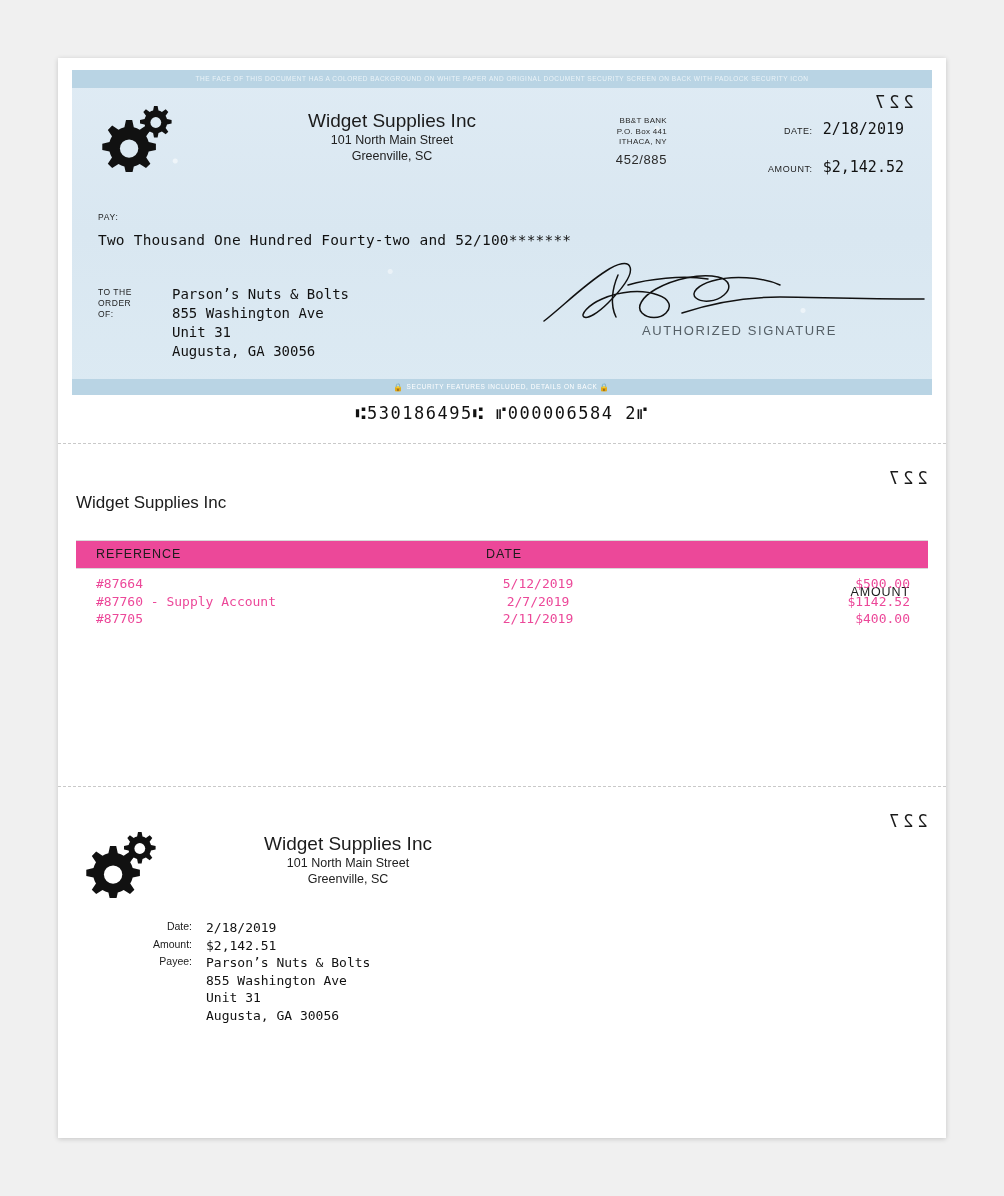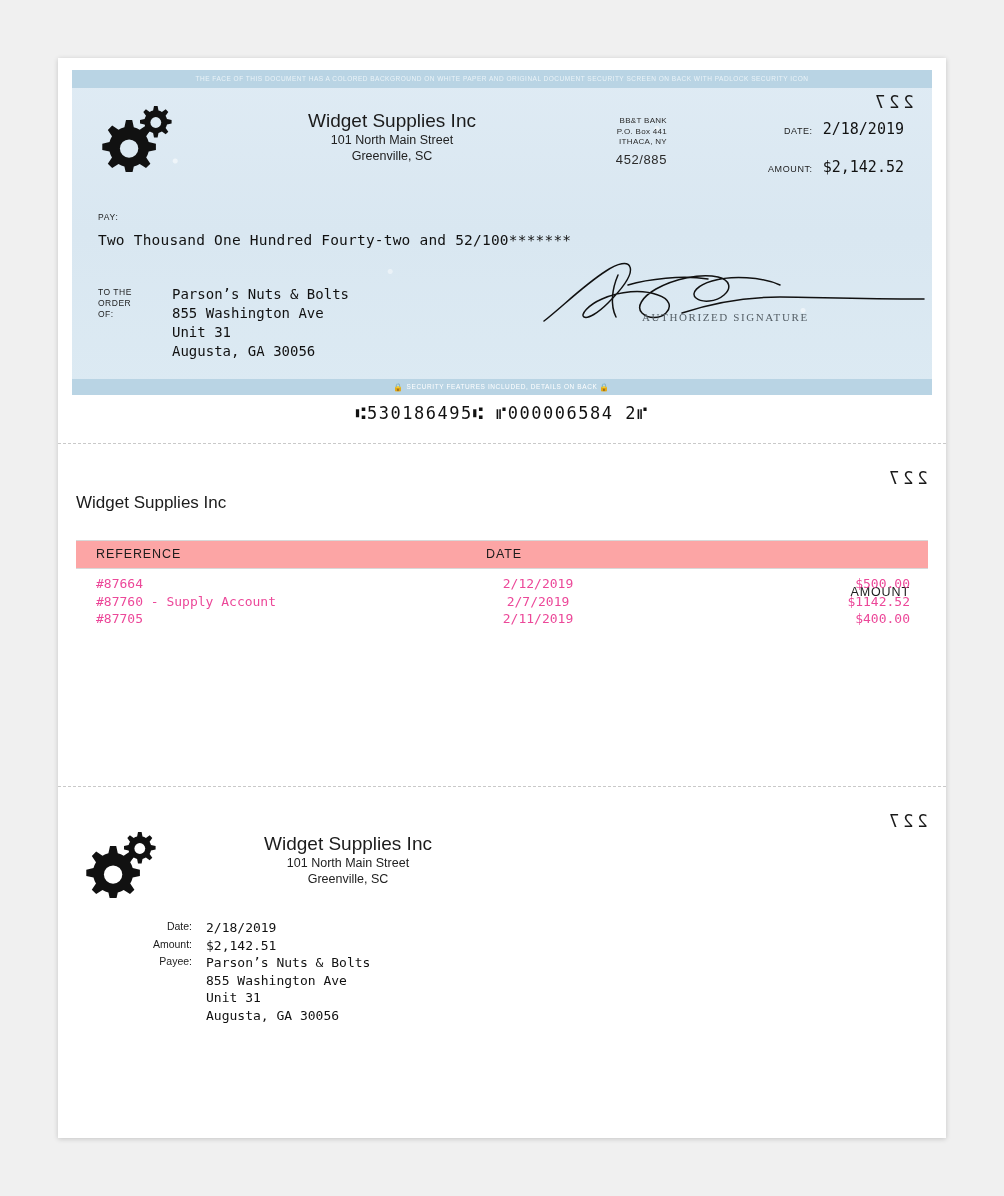--- a/index.html
+++ b/index.html
@@ -170,25 +170,24 @@
   .sig-area {
     position: absolute;
     right: 0px;
     top: 185px;
     width: 400px;
     height: 90px;
   }
   .sig-label {
     position: absolute;
     left: 110px;
-    top: 56px;
-    font-size: 11px;
+    top: 68px;
+    font-size: 13px;
     letter-spacing: 1.6px;
     color: #555f66;
-    font-family: Liberation Serif, serif;
   }
   .micr {
     position: absolute;
     left: 0;
     top: 345px;
     width: 888px;
     text-align: center;
     font-family: "DejaVu Sans Mono", monospace;
     font-size: 17px;
     letter-spacing: 1.5px;
@@ -218,21 +217,21 @@
     top: 435px;
     font-size: 17px;
     color: #1b1b1b;
   }
   .table-head {
     position: absolute;
     left: 18px;
     top: 482px;
     width: 852px;
     height: 27px;
-    background: #fca5a5;
+    background: #ec4899;
     border-top: 1px solid #d8d8d8;
     border-bottom: 1px solid #d8d8d8;
   }
   .th {
     position: absolute;
     top: 6px;
     font-size: 12.5px;
     letter-spacing: 0.9px;
     color: #1c1c1c;
   }
@@ -372,21 +371,21 @@
 
     <div class="table-head">
       <div class="th ref">REFERENCE</div>
       <div class="th date">DATE</div>
       <div class="th amt">AMOUNT</div>
     </div>
 
     <div class="rows">
       <div class="row">
         <span class="c-ref">#87664</span>
-        <span class="c-date">2/12/2019</span>
+        <span class="c-date">5/12/2019</span>
         <span class="c-amt">$500.00</span>
       </div>
       <div class="row">
         <span class="c-ref">#87760 - Supply Account</span>
         <span class="c-date">2/7/2019</span>
         <span class="c-amt">$1142.52</span>
       </div>
       <div class="row">
         <span class="c-ref">#87705</span>
         <span class="c-date">2/11/2019</span>

